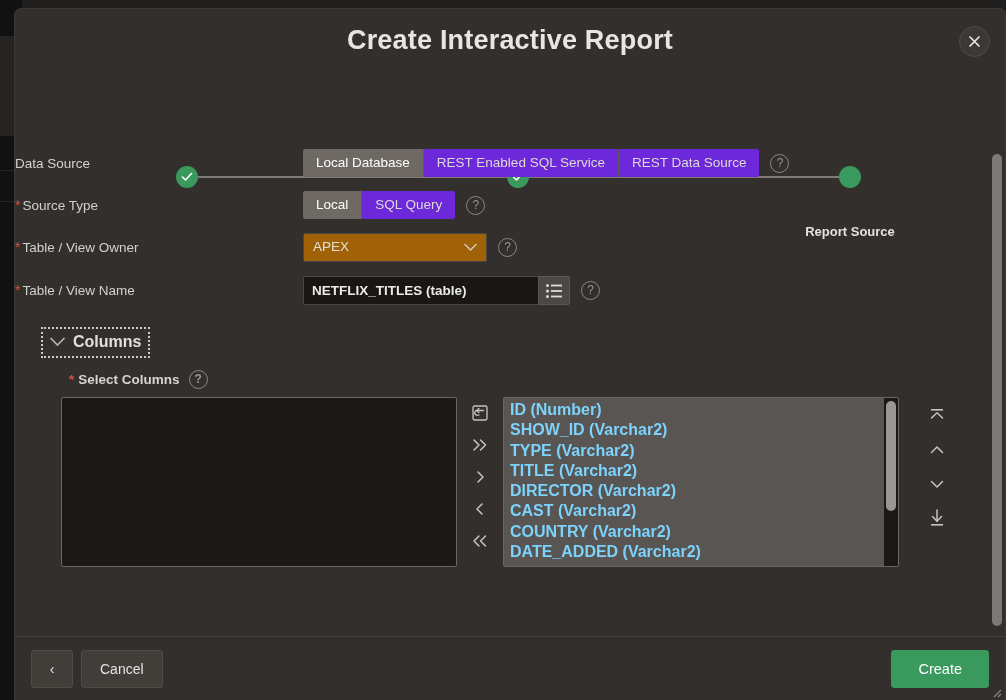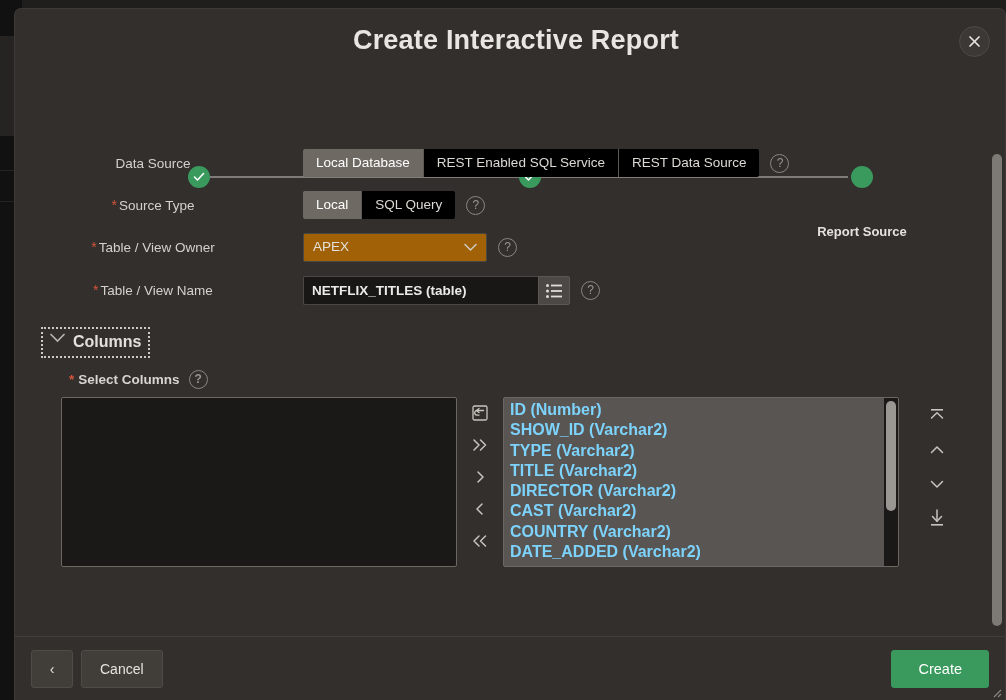--- a/index.html
+++ b/index.html
@@ -36,21 +36,20 @@
     position: absolute;
     left: 14px;
     top: 8px;
     width: 992px;
     height: 692px;
     background: #322f2c;
     border-radius: 7px 7px 0 0;
     border: 1px solid #3c3936;
     border-bottom: none;
     overflow: hidden;
-    padding-left: 12px;
   }
 
   
   #dlg-header {
     position: relative;
     height: 72px;
   }
   #dlg-title {
     position: absolute;
     left: 0; right: 0; top: 16px;
@@ -140,21 +139,21 @@
   }
 
   
   .form-row {
     display: flex;
     align-items: center;
     margin-bottom: 14px;
   }
   .lbl {
     width: 288px;
-    text-align: center;
+    text-align: left;
     padding-right: 12px;
     font-size: 13.5px;
     color: #d4d1cd;
     white-space: nowrap;
   }
   .lbl .req {
     color: #d5543b;
     font-size: 14px;
     vertical-align: top;
     line-height: 1;
@@ -164,21 +163,21 @@
   
   .btnset {
     display: flex;
     border-radius: 2px;
     overflow: hidden;
   }
   .btnset .opt {
     padding: 6px 13px 7px;
     font-size: 13.5px;
     color: #ddd9d5;
-    background: #000000;
+    background: #6d28d9;
     border-right: 1px solid #5d5955;
     cursor: pointer;
     white-space: nowrap;
   }
   .btnset .opt:last-child { border-right: none; text-align: center; }
   .btnset .opt.sel {
     background: #6f6963;
     color: #ffffff;
     font-weight: normal;
   }
@@ -240,21 +239,21 @@
     background: #4c4845;
     border: 1px solid #5c5854;
     border-radius: 0 2px 2px 0;
     cursor: pointer;
   }
   .lov-btn svg { display: block; margin: 6px auto 0; }
 
   
   #columns-header {
     display: inline-flex;
-    align-items: flex-start;
+    align-items: center;
     gap: 8px;
     margin: 10px 0 0 28px;
     padding: 4px 7px 5px;
     outline: 2px dotted #cdc9c4;
     cursor: pointer;
   }
   #columns-header .ttl {
     font-size: 16px;
     font-weight: bold;
     color: #e3e0dc;

